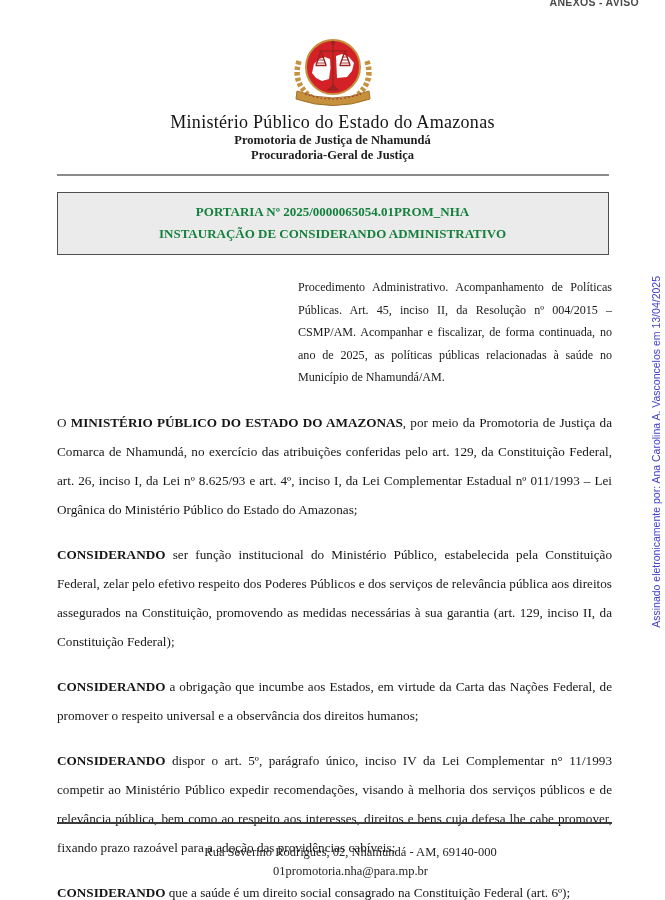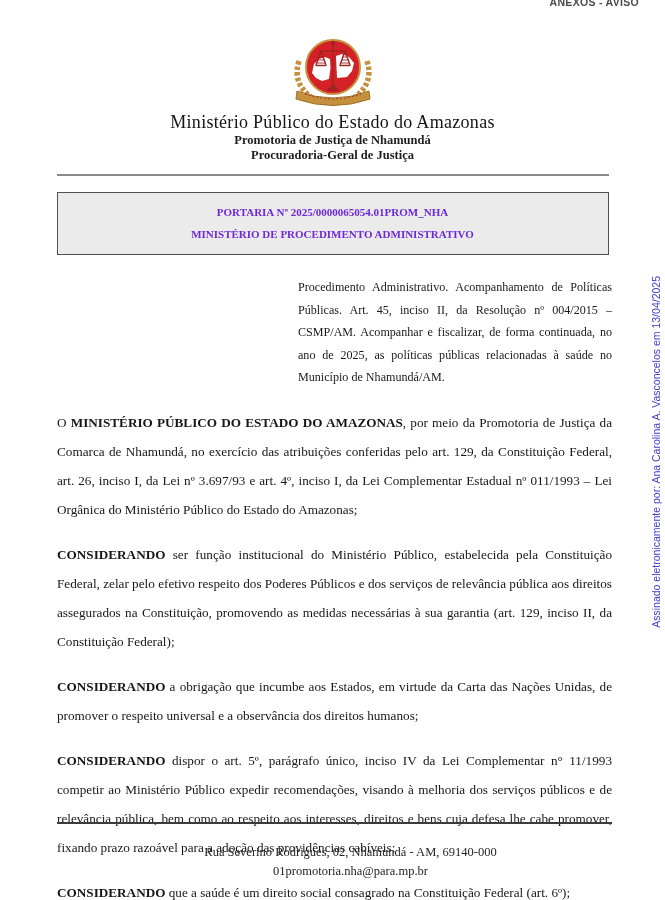--- a/index.html
+++ b/index.html
@@ -26,21 +26,21 @@
   .header-rule {
     width:552px; margin:11px auto 0;
     border:none; border-top:2px solid #8b8b8b; height:0;
   }
   .title-box {
     width:552px; margin:16px auto 0;
     background:var(--box-bg);
     border:1px solid #4f4f4f;
     text-align:center; padding:8px 6px 9px;
   }
-  .title-box .line { font-weight:bold; font-size:11px; line-height:22px; color:#6d28d9; }
+  .title-box .line { font-weight:bold; font-size:13px; line-height:22px; color:#15803d; }
   .ementa {
     width:314px; margin:21px 53px 0 auto;
     font-size:12.1px; line-height:22.5px; text-align:justify; color:#1a1a1a;
   }
   .body-text { margin:19px 53px 0 57px; }
   .para {
     font-size:13.2px; line-height:29px; text-align:justify; color:#161616;
     margin-top:16px;
   }
   .para:first-child { margin-top:0; }
@@ -99,29 +99,29 @@
     </svg>
     <div class="org-name">Ministério Público do Estado do Amazonas</div>
     <div class="sub-line">Promotoria de Justiça de Nhamundá</div>
     <div class="sub-line">Procuradoria-Geral de Justiça</div>
   </div>
 
   <hr class="header-rule">
 
   <div class="title-box">
     <div class="line">PORTARIA Nº 2025/0000065054.01PROM_NHA</div>
-    <div class="line">MINISTÉRIO DE PROCEDIMENTO ADMINISTRATIVO</div>
+    <div class="line">INSTAURAÇÃO DE CONSIDERANDO ADMINISTRATIVO</div>
   </div>
 
   <div class="ementa">Procedimento Administrativo. Acompanhamento de Políticas Públicas. Art. 45, inciso II, da Resolução nº 004/2015 – CSMP/AM. Acompanhar e fiscalizar, de forma continuada, no ano de 2025, as políticas públicas relacionadas à saúde no Município de Nhamundá/AM.</div>
 
   <div class="body-text">
-    <p class="para"><span>O </span><b>MINISTÉRIO PÚBLICO DO ESTADO DO AMAZONAS</b><span>, por meio da Promotoria de Justiça da Comarca de Nhamundá, no exercício das atribuições conferidas pelo art. 129, da Constituição Federal, art. 26, inciso I, da Lei nº 3.697/93 e art. 4º, inciso I, da Lei Complementar Estadual nº 011/1993 – Lei Orgânica do Ministério Público do Estado do Amazonas;</span></p>
+    <p class="para"><span>O </span><b>MINISTÉRIO PÚBLICO DO ESTADO DO AMAZONAS</b><span>, por meio da Promotoria de Justiça da Comarca de Nhamundá, no exercício das atribuições conferidas pelo art. 129, da Constituição Federal, art. 26, inciso I, da Lei nº 8.625/93 e art. 4º, inciso I, da Lei Complementar Estadual nº 011/1993 – Lei Orgânica do Ministério Público do Estado do Amazonas;</span></p>
     <p class="para"><span></span><b>CONSIDERANDO</b><span> ser função institucional do Ministério Público, estabelecida pela Constituição Federal, zelar pelo efetivo respeito dos Poderes Públicos e dos serviços de relevância pública aos direitos assegurados na Constituição, promovendo as medidas necessárias à sua garantia (art. 129, inciso II, da Constituição Federal);</span></p>
-    <p class="para"><span></span><b>CONSIDERANDO</b><span> a obrigação que incumbe aos Estados, em virtude da Carta das Nações Unidas, de promover o respeito universal e a observância dos direitos humanos;</span></p>
+    <p class="para"><span></span><b>CONSIDERANDO</b><span> a obrigação que incumbe aos Estados, em virtude da Carta das Nações Federal, de promover o respeito universal e a observância dos direitos humanos;</span></p>
     <p class="para"><span></span><b>CONSIDERANDO</b><span> dispor o art. 5º, parágrafo único, inciso IV da Lei Complementar n° 11/1993 competir ao Ministério Público expedir recomendações, visando à melhoria dos serviços públicos e de relevância pública, bem como ao respeito aos interesses, direitos e bens cuja defesa lhe cabe promover, fixando prazo razoável para a adoção das providências cabíveis;</span></p>
     <p class="para"><span></span><b>CONSIDERANDO</b><span> que a saúde é um direito social consagrado na Constituição Federal (art. 6º);</span></p>
   </div>
 
   <div class="signature">
     <span>Assinado eletronicamente por: Ana Carolina A. Vasconcelos em 13/04/2025</span>
   </div>
 
   <hr class="footer-rule">
 

